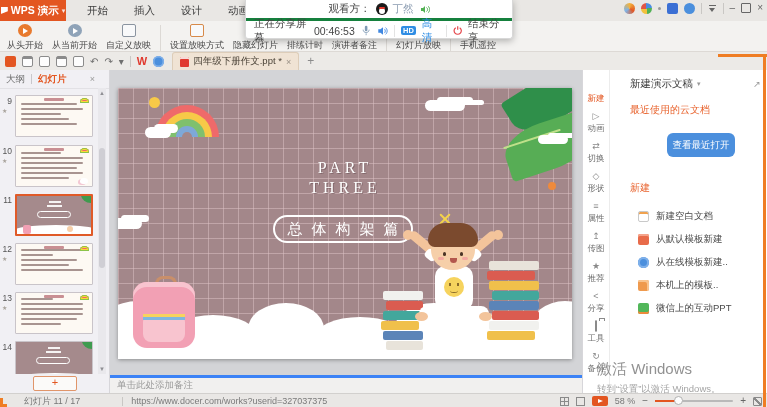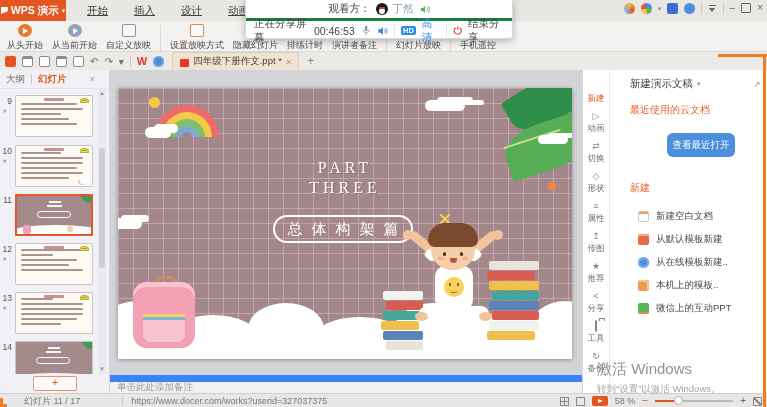--- a/index.html
+++ b/index.html
@@ -3,21 +3,21 @@
 <meta charset="utf-8">
 <style>
   html,body{margin:0;padding:0;}
   body{width:767px;height:407px;overflow:hidden;font-family:"Liberation Sans","DejaVu Sans",sans-serif;}
   .screen{position:relative;width:767px;height:407px;background:#f0efed;overflow:hidden;font-size:10px;color:#444;}
   
   .titlebar{position:absolute;left:0;top:0;width:767px;height:21px;background:#e9e7e4;display:flex;align-items:flex-start;}
   .logo{width:66px;height:21px;background:#e35621;color:#fff;font-size:10.5px;font-weight:bold;display:flex;align-items:center;justify-content:center;gap:3px;}
   .logo .flag{width:7px;height:7px;background:#fff;clip-path:polygon(0 0,100% 0,100% 60%,0 100%);}
   .logo .caret{font-size:7px;font-weight:normal;opacity:.85;}
-  .menu-tabs{display:flex;align-items:center;height:21px;margin-left:8px;text-decoration:underline;}
+  .menu-tabs{display:flex;align-items:center;height:21px;margin-left:8px;}
   .mtab{padding:0 13px;font-size:10.5px;color:#3d3d3d;height:21px;display:flex;align-items:center;}
   .mtab.active{color:#e35621;background:#f7f6f3;font-weight:bold;}
   .title-icons{position:absolute;right:4px;top:0;height:16px;display:flex;align-items:center;gap:6px;}
   .tic{width:11px;height:11px;border-radius:50%;}
   .tic.skin{background:conic-gradient(#f3b23c,#e35621,#7fb4e8,#f3b23c);}
   .tic.member{background:conic-gradient(#4a8de0 0 25%,#52b154 25% 50%,#f3c13c 50% 75%,#e05545 75%);}
   .dot{width:3px;height:3px;border-radius:50%;background:#9a9a9a;}
   .tic-sq{width:11px;height:11px;border-radius:2px;background:#3b6fd4;}
   .tic-ci{width:11px;height:11px;border-radius:50%;background:#4b8fdd;}
   .tdiv{width:1px;height:11px;background:#c9c7c4;}
@@ -176,21 +176,21 @@
   .blush.l{left:7px;} .blush.r{left:31px;}
   .mouth{position:absolute;left:19px;top:28px;width:7px;height:5px;background:#b3574d;border-radius:0 0 7px 7px;}
   .body{position:absolute;left:42px;top:58px;width:38px;height:44px;background:#fff;border-radius:10px;}
   .badge{position:absolute;left:9px;top:11px;width:20px;height:20px;background:#f6d35e;border-radius:50%;}
   .badge::before{content:"";position:absolute;left:5px;top:6px;width:2px;height:3px;background:#8a6a2a;box-shadow:8px 0 0 #8a6a2a;}
   .badge::after{content:"";position:absolute;left:6px;top:11px;width:8px;height:4px;border-bottom:1.5px solid #8a6a2a;border-radius:50%;}
   .legs{position:absolute;left:26px;top:98px;width:70px;height:16px;background:#fff;border-radius:9px;}
   .shoe{position:absolute;top:104px;width:13px;height:9px;background:#f3c49b;border-radius:50%;}
   .shoe.l{left:22px;} .shoe.r{left:86px;}
   
-  .notes-bar{position:absolute;left:110px;top:375px;width:472px;height:18px;background:#f1f0ef;border-top:7px solid #3b82f6;display:flex;align-items:center;padding-left:7px;box-sizing:border-box;color:#9a9a9a;font-size:9.5px;}
+  .notes-bar{position:absolute;left:110px;top:375px;width:472px;height:18px;background:#f1f0ef;border-top:3px solid #3b82f6;display:flex;align-items:center;padding-left:7px;box-sizing:border-box;color:#9a9a9a;font-size:9.5px;}
   
   .right-pane{position:absolute;left:582px;top:70px;width:185px;height:323px;background:#fff;border-left:1px solid #d7d6da;box-sizing:border-box;}
   .strip{position:absolute;left:0;top:0;width:27px;height:323px;border-right:1px solid #ececec;box-sizing:border-box;display:flex;flex-direction:column;align-items:center;padding-top:12px;gap:7px;}
   .strip-item{display:flex;flex-direction:column;align-items:center;gap:1px;color:#6f6f6f;font-size:8.5px;}
   .strip-item.active{color:#e35621;}
   .si-icon{font-size:9px;color:#8a8a8a;line-height:1;height:10px;}
   .strip-item.active .si-icon{color:#e35621;}
   .si-box{width:9px;height:9px;background:#e35621;border-radius:2px;}
   .si-case{width:10px;height:7px;border:1px solid #8a8a8a;border-radius:2px;margin-top:2px;position:relative;}
   .si-case::before{content:"";position:absolute;left:2.5px;top:-3px;width:4px;height:2px;border:1px solid #8a8a8a;border-bottom:none;}

